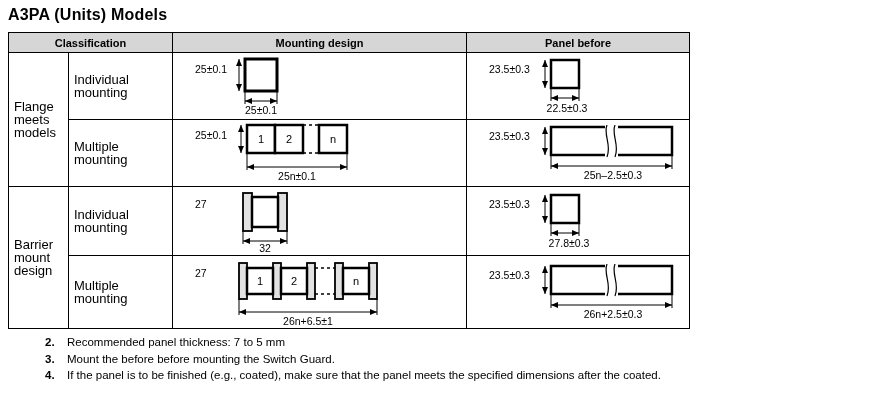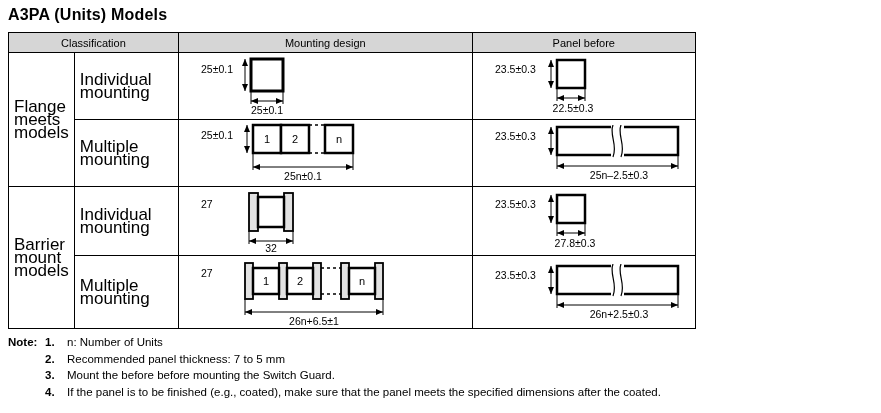--- a/index.html
+++ b/index.html
@@ -7,25 +7,25 @@
   body {
     width:881px; height:413px; overflow:hidden;
     font-family:"Liberation Sans", sans-serif;
     color:#000; padding:5px 8px;
   }
   .page-title { font-size:16px; font-weight:bold; margin:1px 0 8px 0; letter-spacing:.2px; }
 
   table.models { border-collapse:collapse; table-layout:fixed; }
   table.models th, table.models td { border:1px solid #000; }
   table.models th {
-    background:#d6d6d6; font-size:11px; font-weight:normal;
+    background:#d6d6d6; font-size:11px; font-weight:bold;
     height:20px; text-align:center; vertical-align:middle;
   }
   table.models td { height:67px; vertical-align:middle; }
-  td.cls { font-size:17px; padding:1px 5px; line-height:13px; }
+  td.cls { font-size:13px; padding:1px 5px; line-height:13px; }
   td.dia { padding:2px 4px 2px 20px; }
 
   
   .dwg { display:block; }
   .dwg text { font-family:"Liberation Sans", sans-serif; font-size:10.5px; fill:#000; }
   .dwg text.unit { font-size:11px; }
   .dwg rect.box { fill:#fff; stroke:#000; stroke-width:2.5; }
   .dwg rect.thick { stroke-width:3; }
   .dwg rect.bar { fill:#e2e2e2; stroke:#000; stroke-width:1.8; }
   .dwg line.dim, .dwg line.ext { stroke:#000; stroke-width:1; }
@@ -133,21 +133,21 @@
             <line class="ext" x1="185" y1="30" x2="185" y2="44"></line>
           <line class="dim" x1="64" y1="41" x2="185" y2="41"></line>
           <path class="arr" d="M64,41 L71,38 L71,44 Z"></path>
             <path class="arr" d="M185,41 L178,38 L178,44 Z"></path>
           <text x="126" y="54" text-anchor="middle">25n–2.5±0.3</text>
         </svg>
       </td>
     </tr>
 
     <tr>
-      <td rowspan="2" class="cls">Barrier mount models</td>
+      <td rowspan="2" class="cls">Barrier mount design</td>
       <td class="cls">Individual mounting</td>
       <td class="dia">
         <svg class="dwg" width="170" height="64" viewBox="0 0 170 64">
           <text x="2" y="19">27</text>
           <rect class="bar" x="50" y="4" width="9" height="38"></rect>
           <rect class="bar" x="85" y="4" width="9" height="38"></rect>
           <rect class="box" x="59" y="8" width="26" height="30"></rect>
           <line class="ext" x1="50" y1="42" x2="50" y2="55"></line>
             <line class="ext" x1="94" y1="42" x2="94" y2="55"></line>
           <line class="dim" x1="50" y1="52" x2="94" y2="52"></line>
@@ -217,25 +217,20 @@
           <text x="126" y="54" text-anchor="middle">26n+2.5±0.3</text>
         </svg>
       </td>
     </tr>
 
   </tbody>
 </table>
 
 <div class="notes">
   <div class="note-row">
-    <span class="nlabel">Note:</span>
-    <span class="nnum">1.</span>
-    <span class="ntext">n: Number of Units</span>
-  </div>
-  <div class="note-row">
     <span class="nlabel"></span>
     <span class="nnum">2.</span>
     <span class="ntext">Recommended panel thickness: 7 to 5 mm</span>
   </div>
   <div class="note-row">
     <span class="nlabel"></span>
     <span class="nnum">3.</span>
     <span class="ntext">Mount the before before mounting the Switch Guard.</span>
   </div>
   <div class="note-row">

